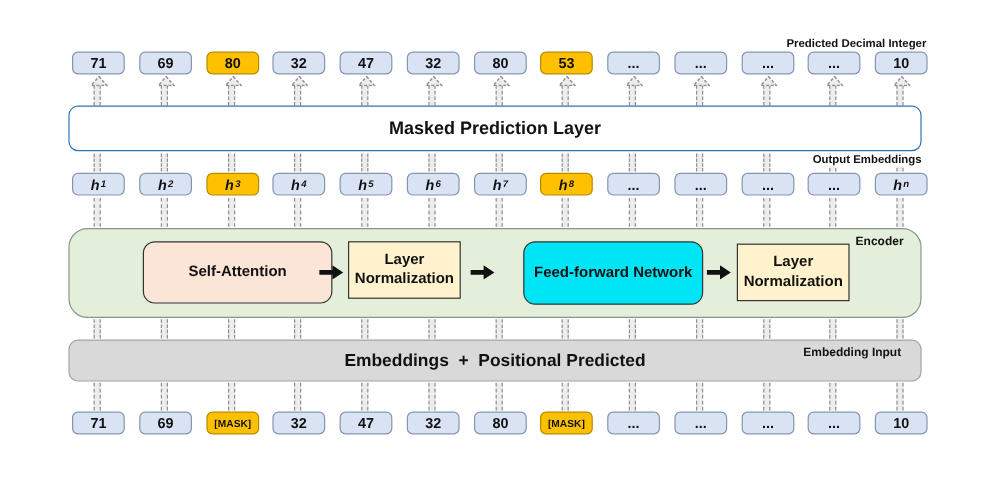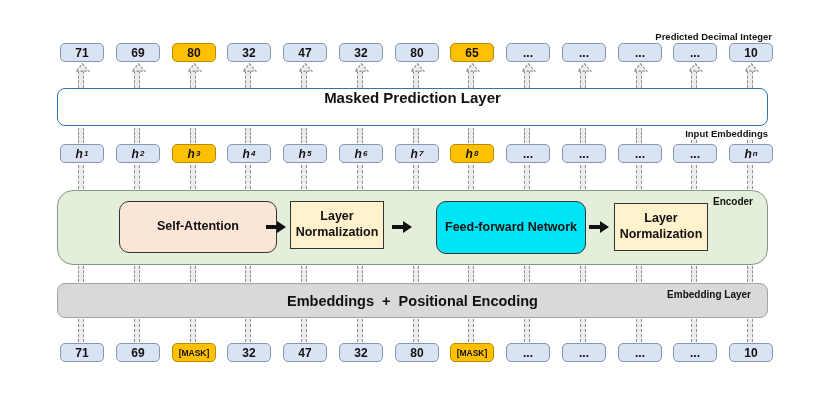--- a/index.html
+++ b/index.html
@@ -21,21 +21,21 @@
   
   .conn {
     position:absolute; width:4px; background:#ededed; z-index:1;
     border-left:1.5px dashed #8f8f8f; border-right:1.5px dashed #8f8f8f;
   }
   .conn-head { position:absolute; z-index:1; }
   
   .bigbox { position:absolute; left:57px; width:711px; box-sizing:border-box; z-index:2; }
   .mpl {
     top:88px; height:38px; background:#ffffff; border:1.6px solid var(--mpl-border,#2e75b6);
-    border-radius:8px; display:flex; align-items:flex-start; justify-content:center;
+    border-radius:8px; display:flex; align-items:center; justify-content:center;
     font-size:15px; font-weight:bold;
   }
   .encoder {
     top:190px; height:75px; background:var(--encoder-fill,#e3efda);
     border:1.3px solid #879787; border-radius:16px;
   }
   .embedbar {
     top:283px; height:35px; background:var(--embedding-fill,#d9d9d9);
     border:1.3px solid #a3a3a3; border-radius:8px;
     display:flex; align-items:center; justify-content:center;
@@ -57,21 +57,21 @@
   .enc-block.rounded { border-radius:10px;margin-left:18px; }
   .blk-arrow { position:absolute; z-index:2; }
 </style>
 </head>
 <body>
 
 <div id="stage">
 
   <div class="slabel" style="right:55px; top:31px;text-align:center;">Predicted Decimal Integer</div>
 
-  <div class="slabel" style="right:59px; top:128px;">Input Embeddings</div>
+  <div class="slabel" style="right:59px; top:128px;">Output Embeddings</div>
 
 
   <div class="bigbox mpl">
     <span>Masked Prediction Layer</span>
   </div>
 
   <div class="bigbox encoder">
     <div class="corner-label" style="right:14px; top:5px;">Encoder</div>
 
     <div class="enc-block rounded" style="left: 43px; top: 10px; width: 158px; height: 52px; background-color: rgb(251, 229, 214);">Self-Attention</div>
@@ -89,32 +89,32 @@
     <div class="enc-block rounded" style="left: 360px; top: 10px; width: 150px; height: 53px; background-color: rgb(0, 229, 245);">Feed-forward Network</div>
 
     <svg class="blk-arrow" style="left:531px; top:30px;" width="22" height="12" viewBox="0 0 22 12">
       <path d="M0,4 h11 v-4 l9,6 -9,6 v-4 h-11 z" fill="#111"></path>
     </svg>
 
     <div class="enc-block" style="left: 556px; top: 12px; width: 94px; height: 48px; background-color: rgb(255, 242, 204);">Layer Normalization</div>
   </div>
 
   <div class="bigbox embedbar">
-    <div class="corner-label" style="right:16px; top:5px;">Embedding Layer</div>
-    <span>Embeddings  +  Positional Encoding</span>
+    <div class="corner-label" style="right:16px; top:5px;">Embedding Input</div>
+    <span>Embeddings  +  Positional Predicted</span>
   </div>
 
 <div class="token" style="left: 60px; top: 43px;">71</div>
     <div class="token" style="left: 116px; top: 43px;">69</div>
     <div class="token hl" style="left: 172px; top: 43px;">80</div>
     <div class="token" style="left: 227px; top: 43px;">32</div>
     <div class="token" style="left: 283px; top: 43px;">47</div>
     <div class="token" style="left: 339px; top: 43px;">32</div>
     <div class="token" style="left: 395px; top: 43px;">80</div>
-    <div class="token hl" style="left: 450px; top: 43px;">65</div>
+    <div class="token hl" style="left: 450px; top: 43px;">53</div>
     <div class="token" style="left: 506px; top: 43px;">...</div>
     <div class="token" style="left: 562px; top: 43px;">...</div>
     <div class="token" style="left: 618px; top: 43px;">...</div>
     <div class="token" style="left: 673px; top: 43px;">...</div>
     <div class="token" style="left: 729px; top: 43px;">10</div>
     <div class="token" style="left: 60px; top: 144px;">
       <i>h</i>
       <sub>1</sub>
     </div>
     <div class="token" style="left: 116px; top: 144px;">

